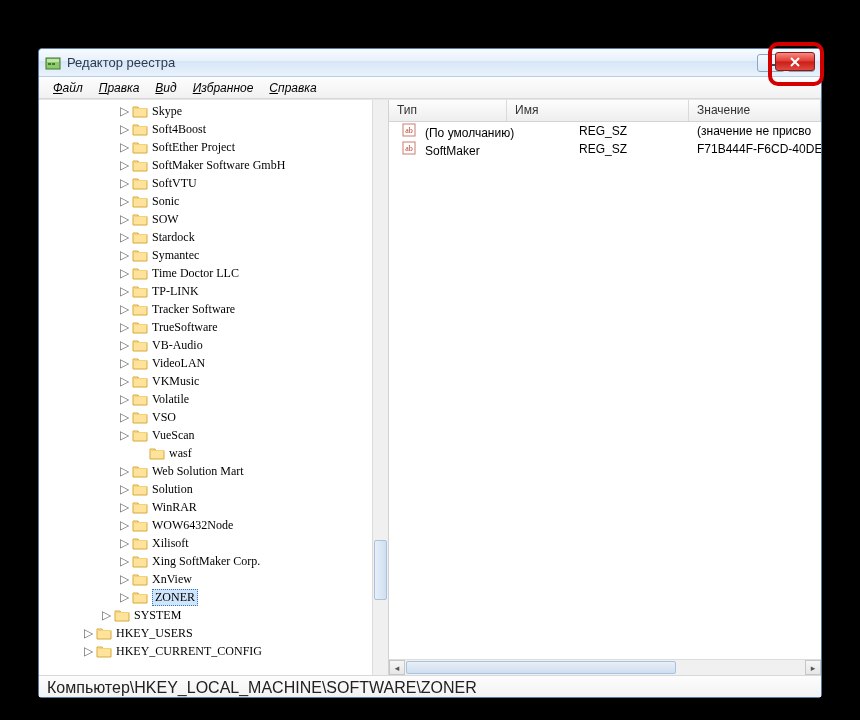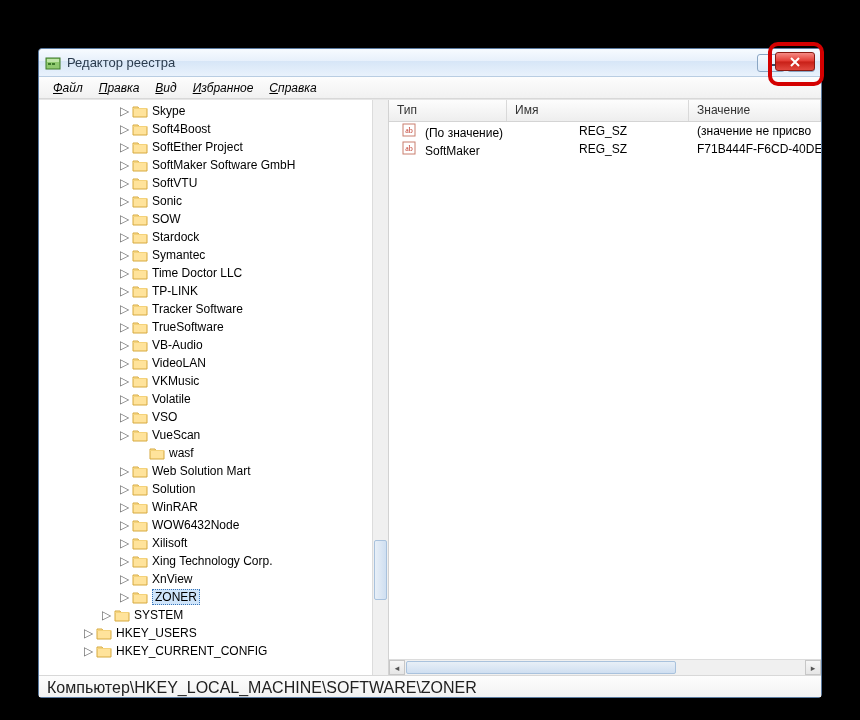--- a/index.html
+++ b/index.html
@@ -134,21 +134,21 @@
     width:11px; height:11px;
     display:inline-flex; align-items:center; justify-content:center;
     margin-right:2px;
     color:#6b6b6b;
   }
   .folder-icon {
     width:16px;height:14px;
     margin-right:4px;
     display:inline-block;
   }
-  .tree-label { font-size:12px; color:#000; }
+  .tree-label { font-size:12px; color:#000;font-family:Liberation Serif, serif; }
   .tree-row.selected .tree-label {
     background:#cfe5fb;
     border:1px dotted #3a76b9;
     padding:0 2px;
   }
   .list-pane {
     flex:1;
     display:flex;
     flex-direction:column;
     min-width:0;
@@ -461,21 +461,21 @@
                 <path d="M1 4.5 h14" stroke="#f4d27a"></path>
               </svg></span>
             <span class="tree-label">Xilisoft</span>
           </div>
           <div class="tree-row" style="padding-left: 80px;">
             <span class="expander">▷</span>
             <span class="folder-icon"><svg width="16" height="14" viewBox="0 0 16 14">
                 <path d="M1 3 h5 l1 1.5 h8 v8.5 h-14 z" fill="#ffe39b" stroke="#d6a93e"></path>
                 <path d="M1 4.5 h14" stroke="#f4d27a"></path>
               </svg></span>
-            <span class="tree-label">Xing Technology Corp.</span>
+            <span class="tree-label">Xing SoftMaker Corp.</span>
           </div>
           <div class="tree-row" style="padding-left: 80px;">
             <span class="expander">▷</span>
             <span class="folder-icon"><svg width="16" height="14" viewBox="0 0 16 14">
                 <path d="M1 3 h5 l1 1.5 h8 v8.5 h-14 z" fill="#ffe39b" stroke="#d6a93e"></path>
                 <path d="M1 4.5 h14" stroke="#f4d27a"></path>
               </svg></span>
             <span class="tree-label">XnView</span>
           </div>
           <div class="tree-row selected" style="padding-left: 80px;">
@@ -522,21 +522,21 @@
         <div class="col col-name">Имя</div>
         <div class="col col-val">Значение</div>
       </div>
       <div class="list-body" id="list">
           <div class="list-row">
             <div class="cell col-name"><span class="val-icon">
                 <svg width="14" height="14" viewBox="0 0 14 14">
                   <rect x="1" y="1" width="12" height="12" fill="#fff" stroke="#c97f6f"></rect>
                   <text x="7" y="10" text-anchor="middle" font-size="8" fill="#c0392b" font-family="Tahoma">ab</text>
                 </svg>
-              </span><span>(По значение)</span></div>
+              </span><span>(По умолчанию)</span></div>
             <div class="cell col-type">REG_SZ</div>
             <div class="cell col-val">(значение не присво</div>
           </div>
           <div class="list-row">
             <div class="cell col-name"><span class="val-icon">
                 <svg width="14" height="14" viewBox="0 0 14 14">
                   <rect x="1" y="1" width="12" height="12" fill="#fff" stroke="#c97f6f"></rect>
                   <text x="7" y="10" text-anchor="middle" font-size="8" fill="#c0392b" font-family="Tahoma">ab</text>
                 </svg>
               </span><span>SoftMaker</span></div>

